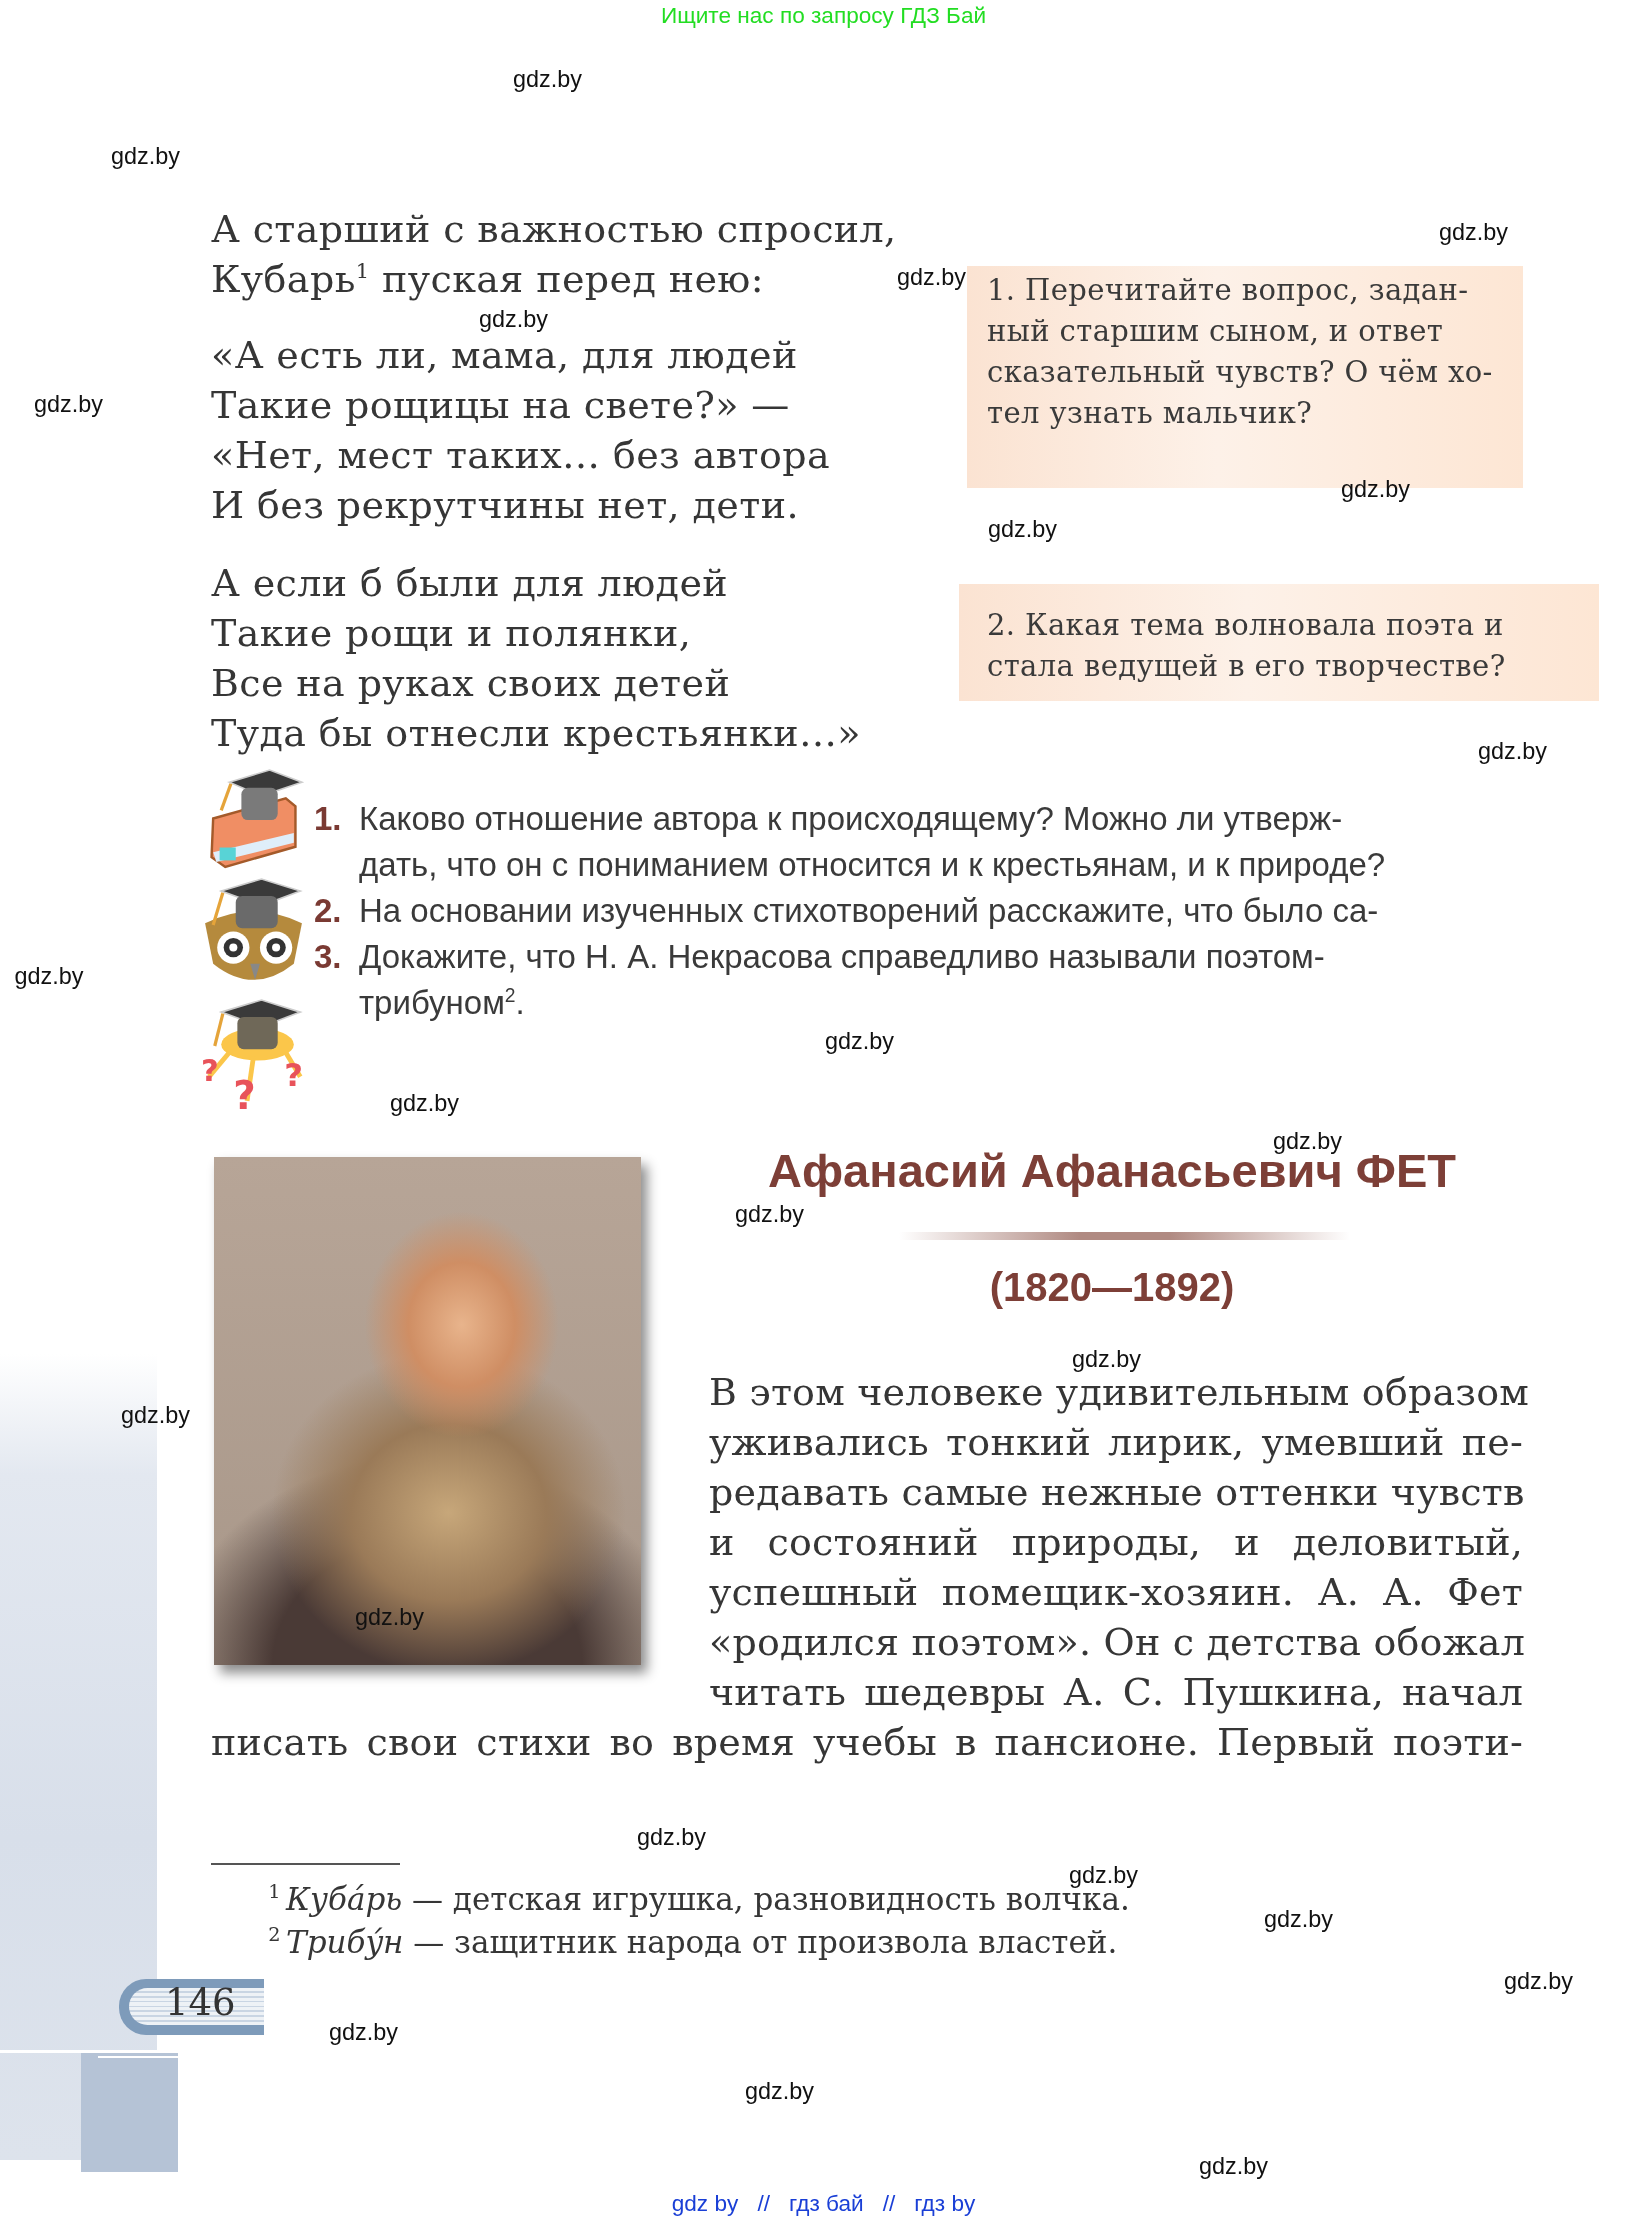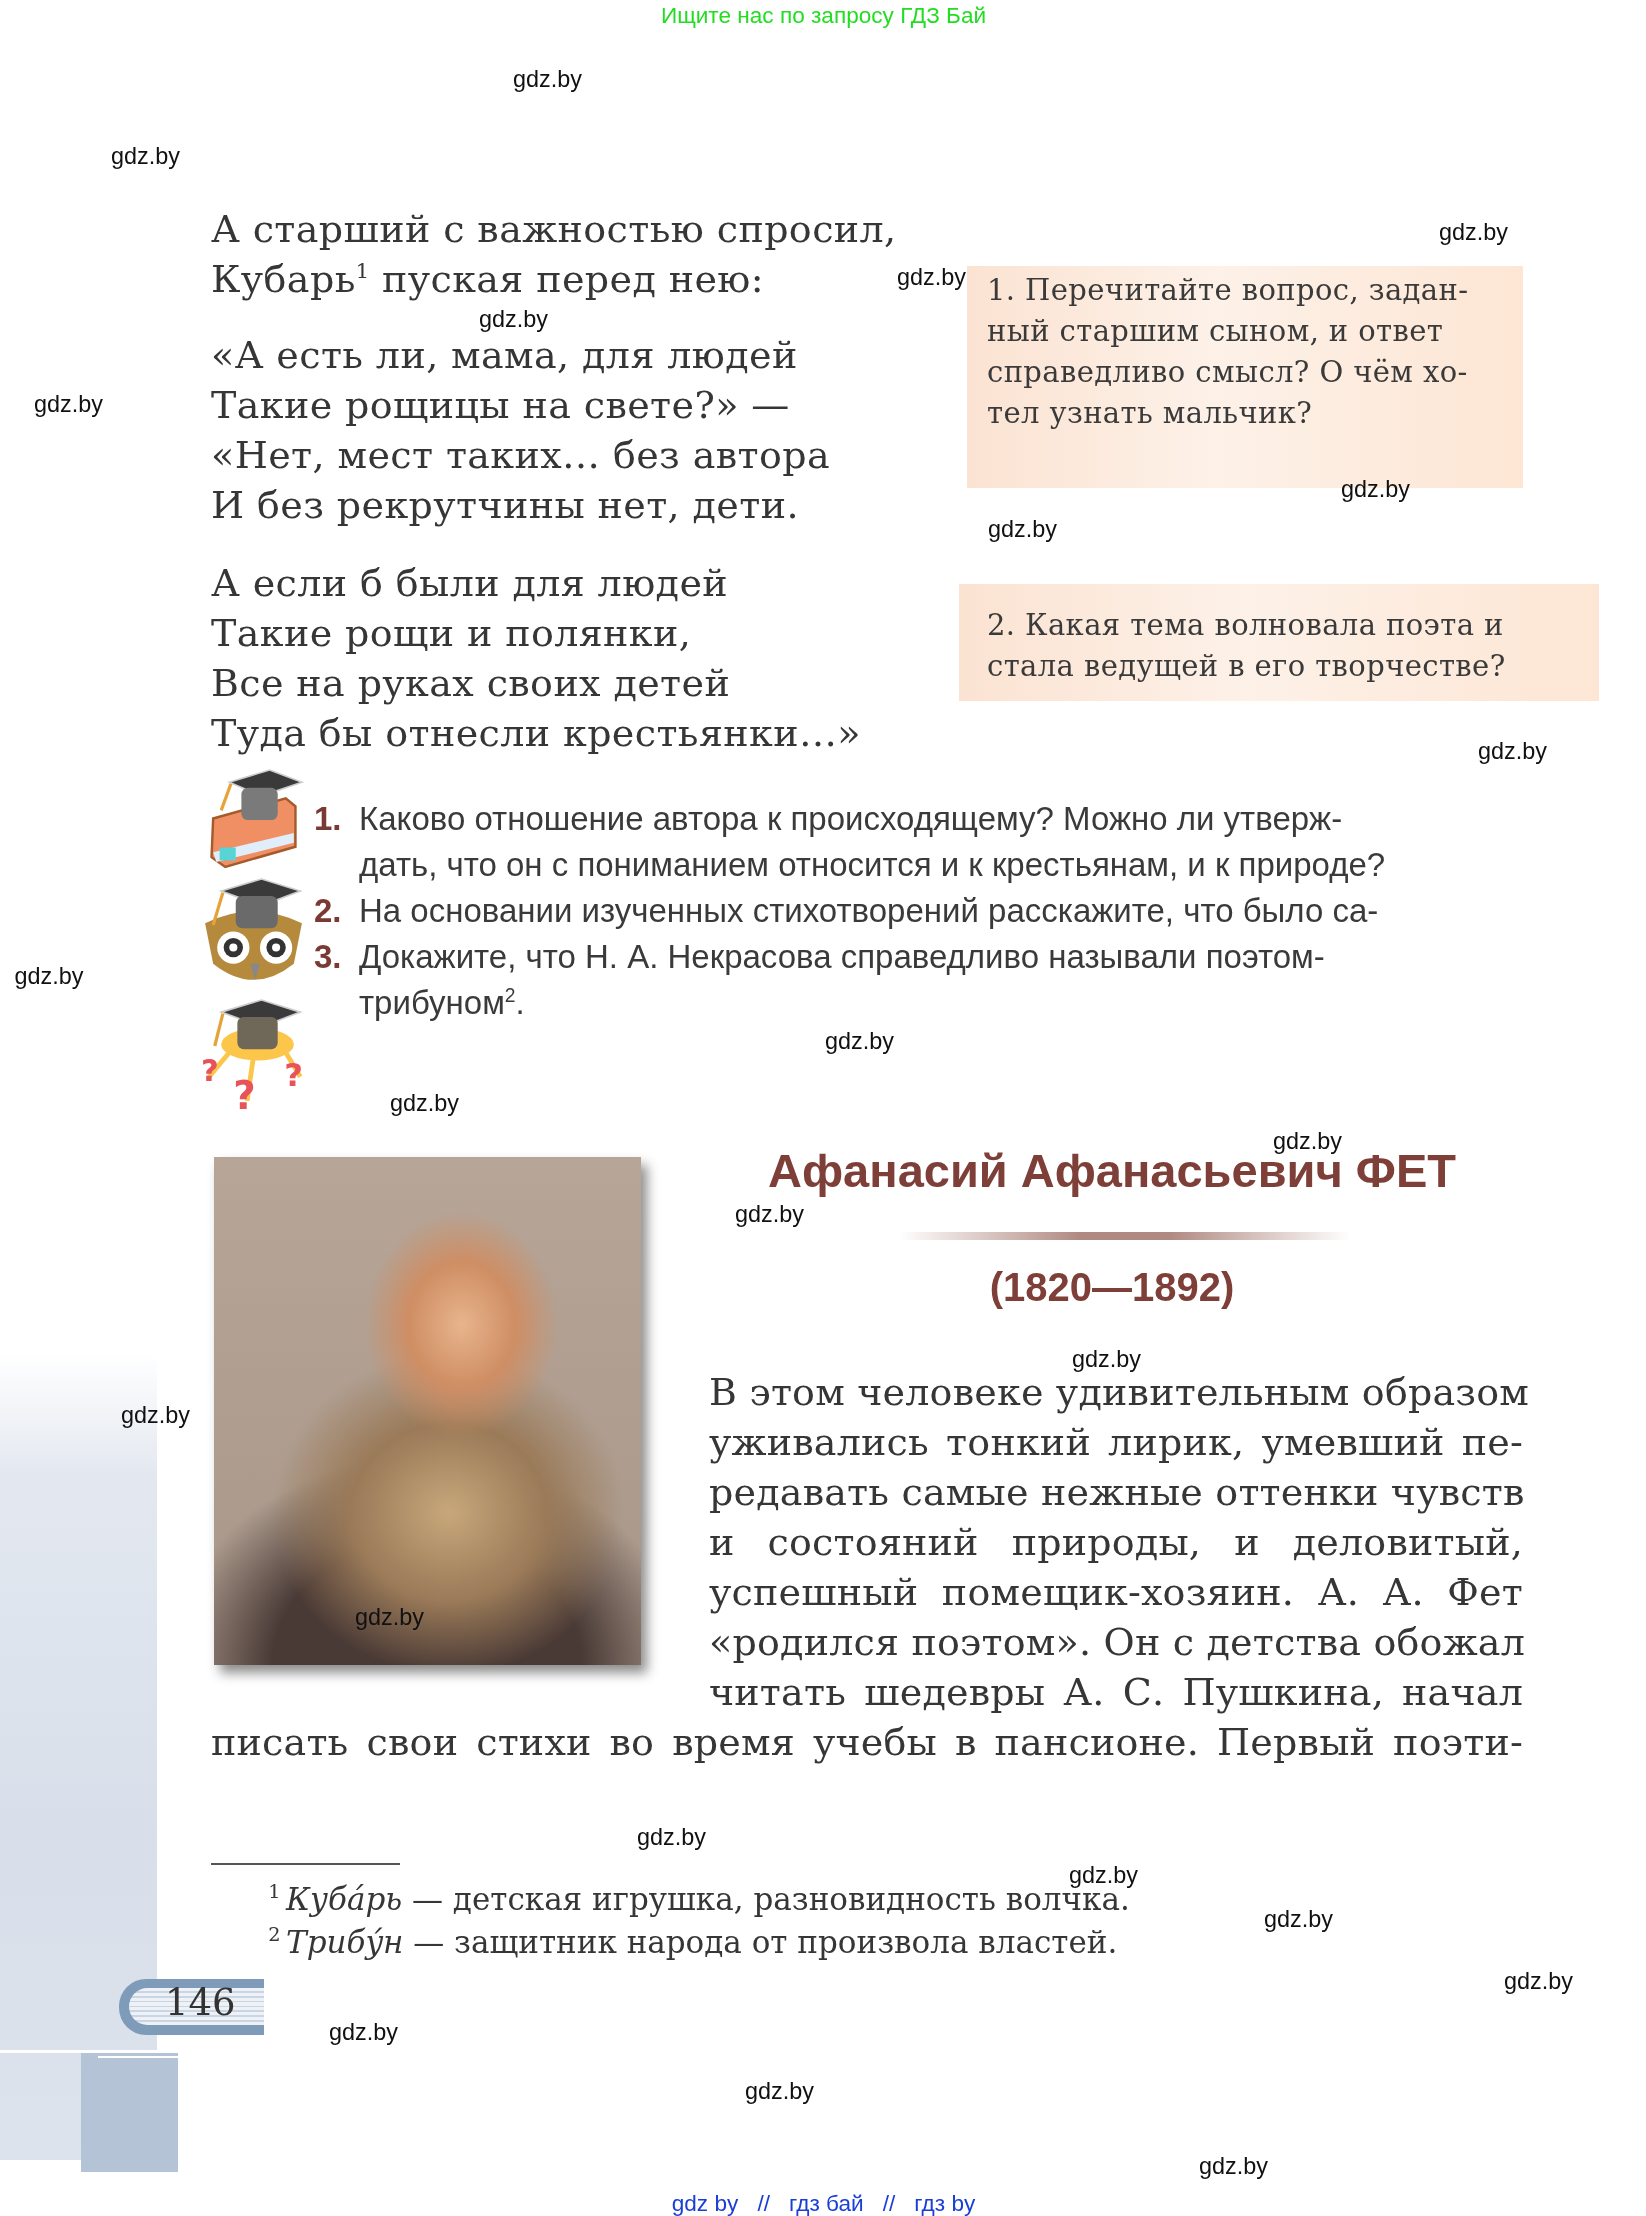--- a/index.html
+++ b/index.html
@@ -120,21 +120,21 @@
   <div class="line">А если б были для людей</div>
   <div class="line">Такие рощи и полянки,</div>
   <div class="line">Все на руках своих детей</div>
   <div class="line">Туда бы отнесли крестьянки…»</div>
 </div>
 
 <div class="abs qbox" style="left:967px;top:266px;width:556px;height:222px;padding:0 0 0 20px;box-sizing:border-box;">
   <div style="padding-top:4px;">
     <div class="line">1. Перечитайте вопрос, задан-</div>
     <div class="line">ный старшим сыном, и ответ</div>
-    <div class="line">справедливо смысл? О чём хо-</div>
+    <div class="line">сказательный чувств? О чём хо-</div>
     <div class="line">тел узнать мальчик?</div>
   </div>
 </div>
 <div class="abs qbox" style="left:959px;top:584px;width:640px;height:117px;padding:21px 0 0 28px;box-sizing:border-box;">
   <div class="line">2. Какая тема волновала поэта и</div>
   <div class="line">стала ведущей в его творчестве?</div>
 </div>
 
 <div class="abs task-icons">
   <svg width="113" height="355" viewBox="0 0 140 440">

